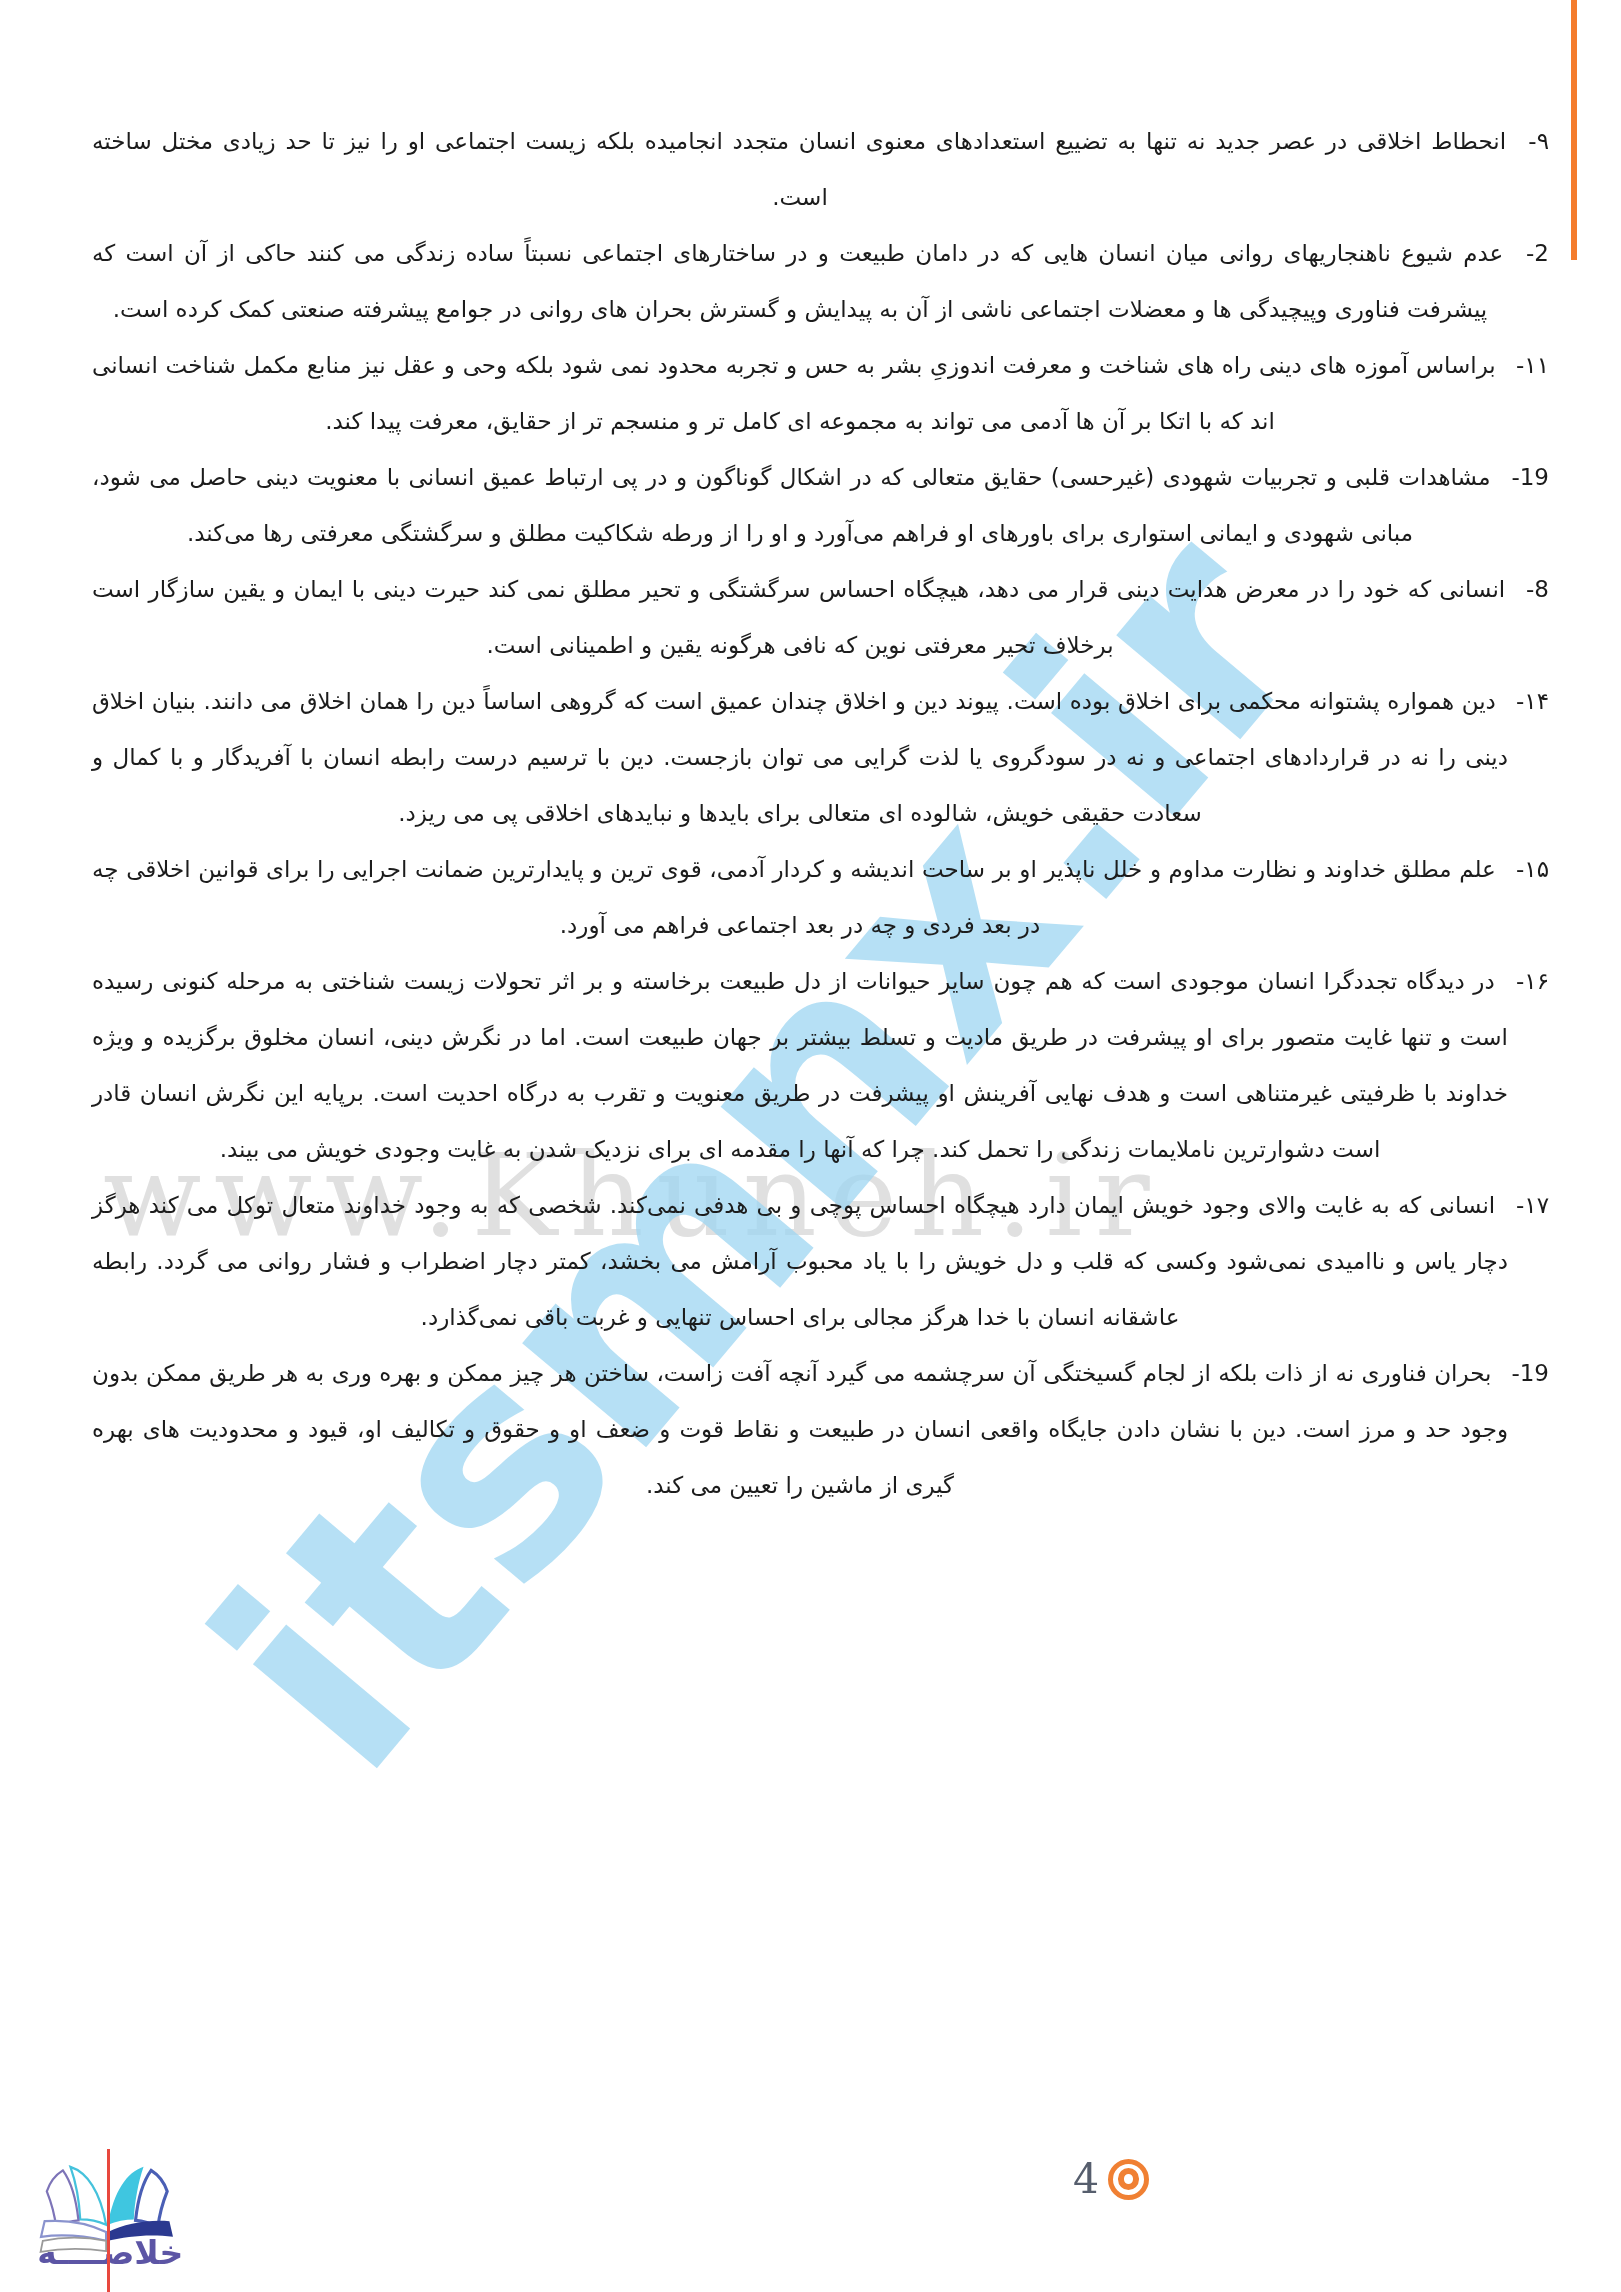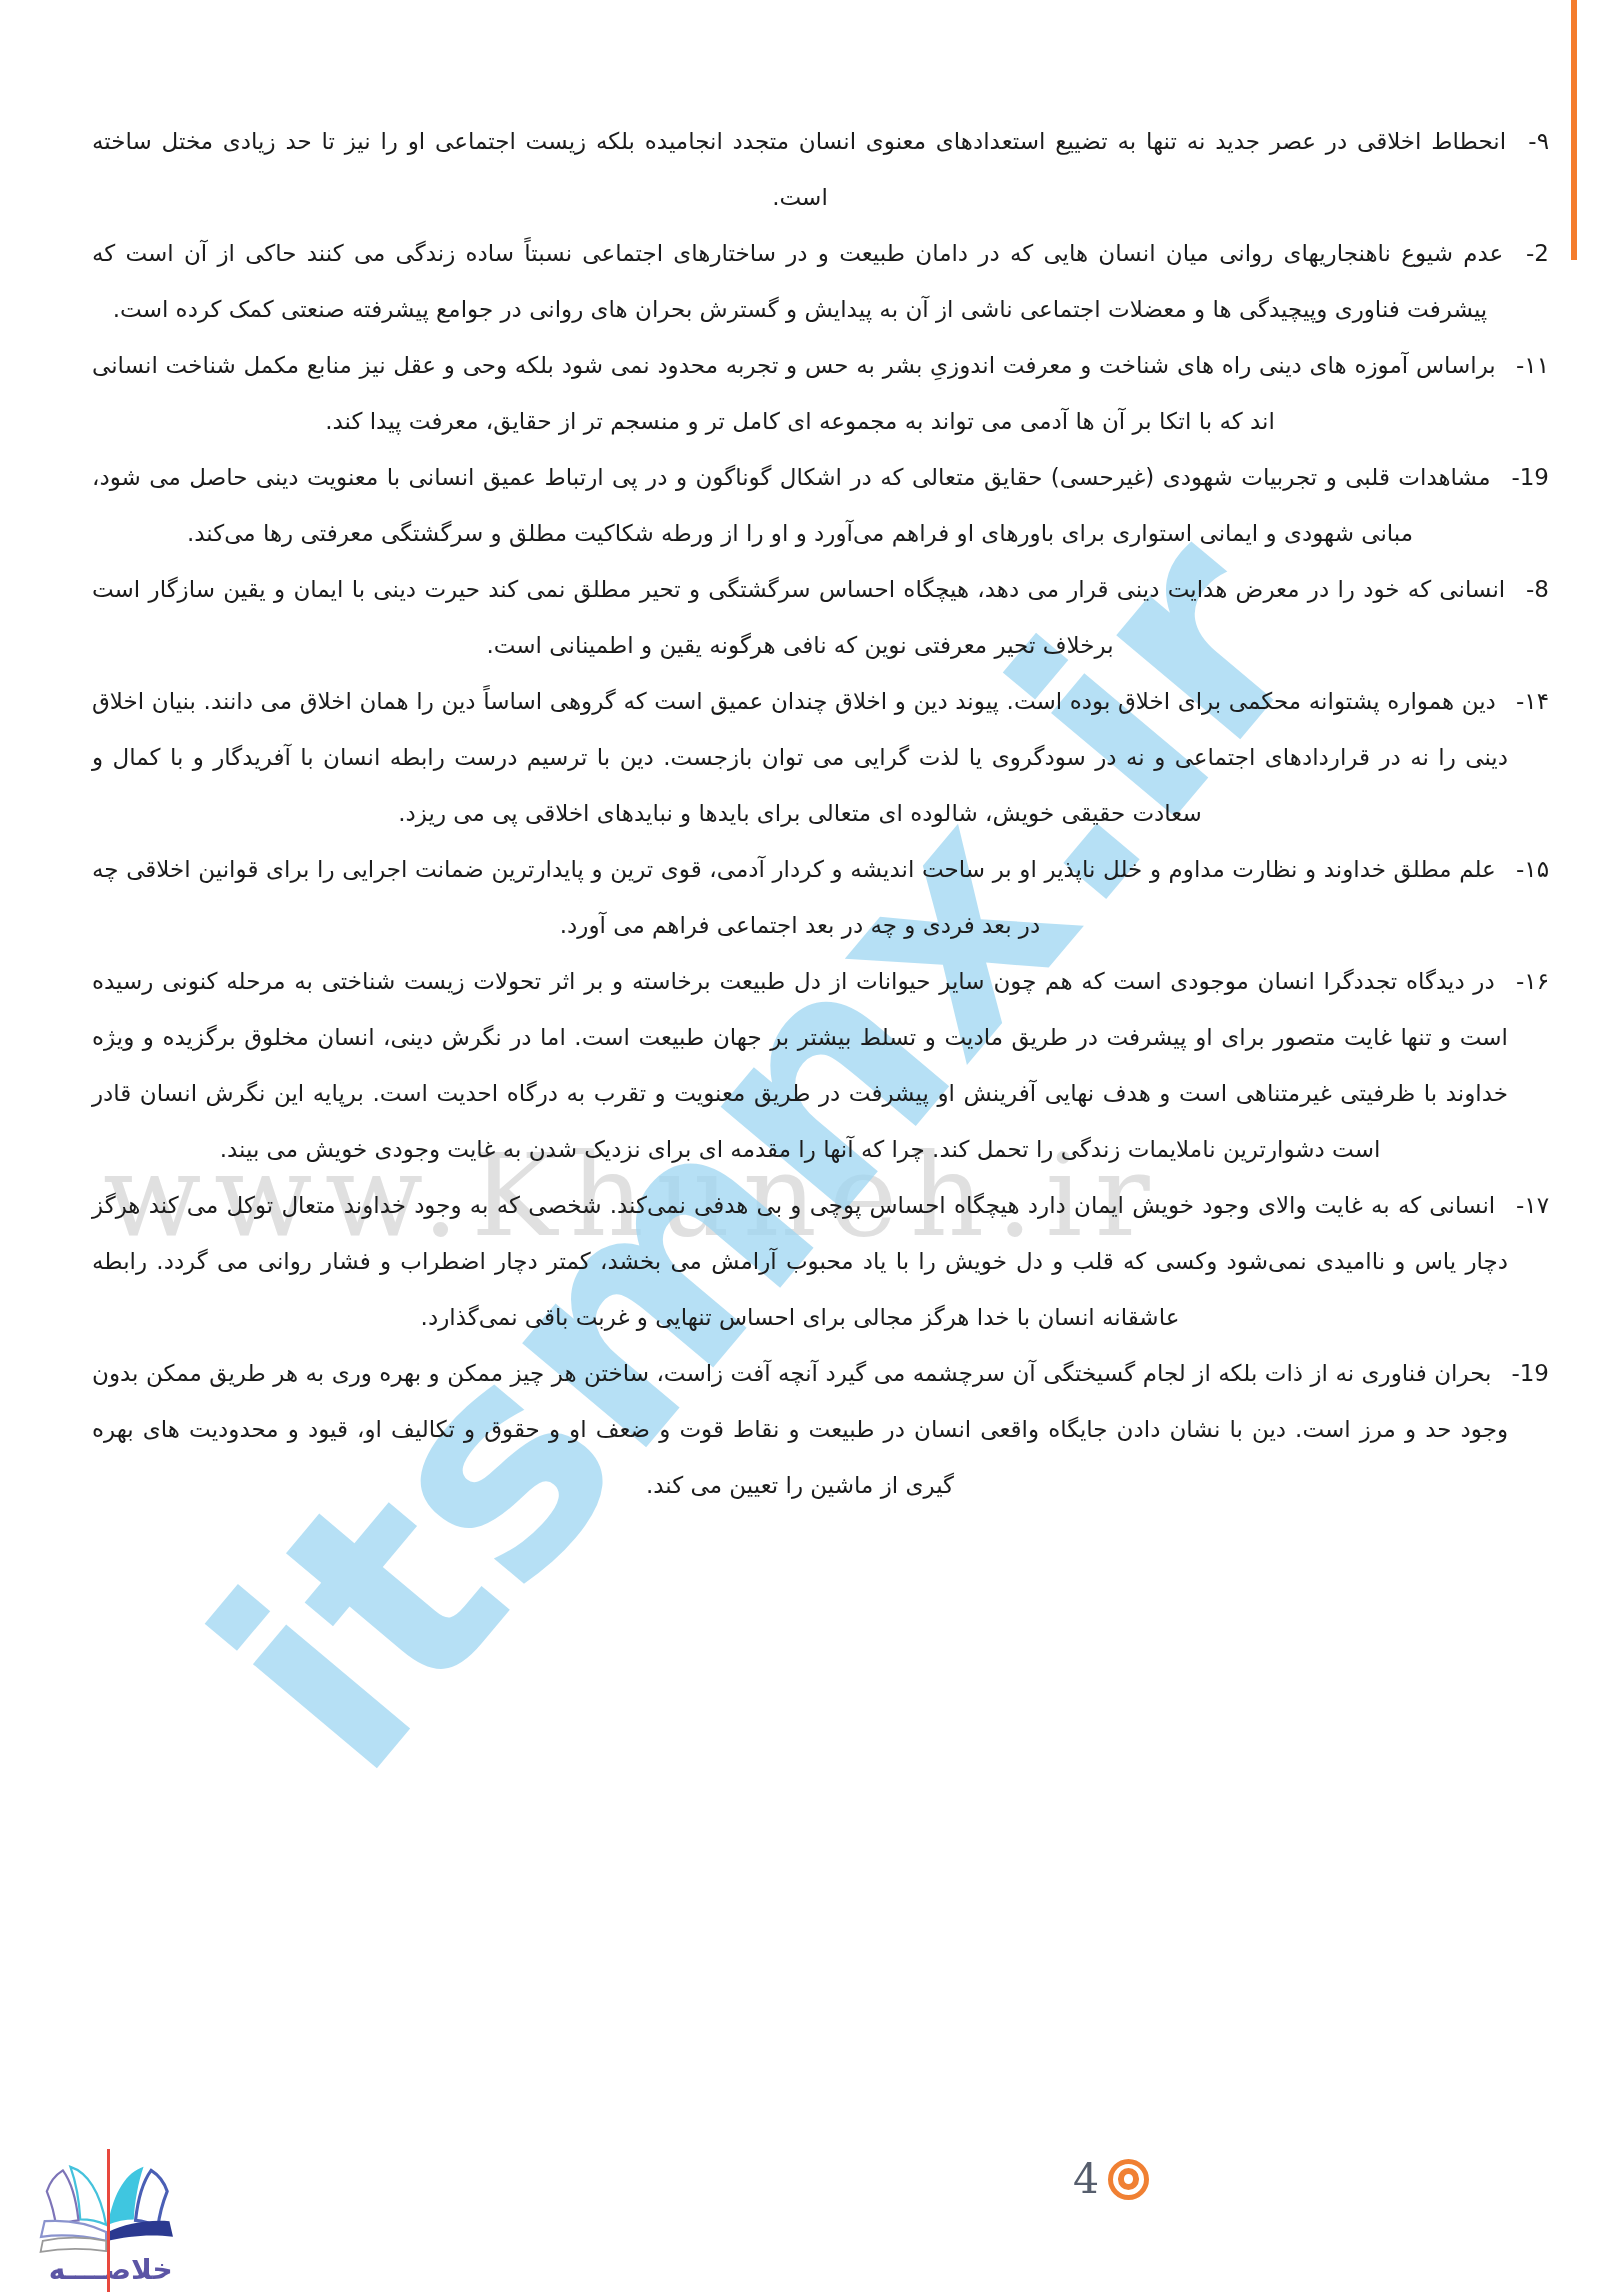--- a/index.html
+++ b/index.html
@@ -67,22 +67,22 @@
   
   .logo{
     position:absolute;left:31px;top:2149px;width:152px;height:143px;z-index:2;
   }
   .logo .redline{
     position:absolute;left:50%;top:0;width:2.7px;height:143px;
     background:#e8483e;z-index:4;
   }
   .logo svg{position:absolute;left:0;top:0;}
   .logo .wordmark{
-    position:absolute;left:7.2px;top:104px;width:145px;text-align:center;
-    direction:rtl;font-size:28px;font-weight:700;color:#5c55a5;
+    position:absolute;left:7.2px;top:84px;width:145px;text-align:right;
+    direction:rtl;font-size:33px;font-weight:700;color:#5c55a5;
     letter-spacing:0.9px;z-index:3;white-space:nowrap;
   }
 </style>
 </head>
 <body>
 
 <div class="wm-gray">www.Khuneh.ir</div>
 <div class="wm-blue">itsmnx.ir</div>
 
 <div class="edge-mark"></div>

